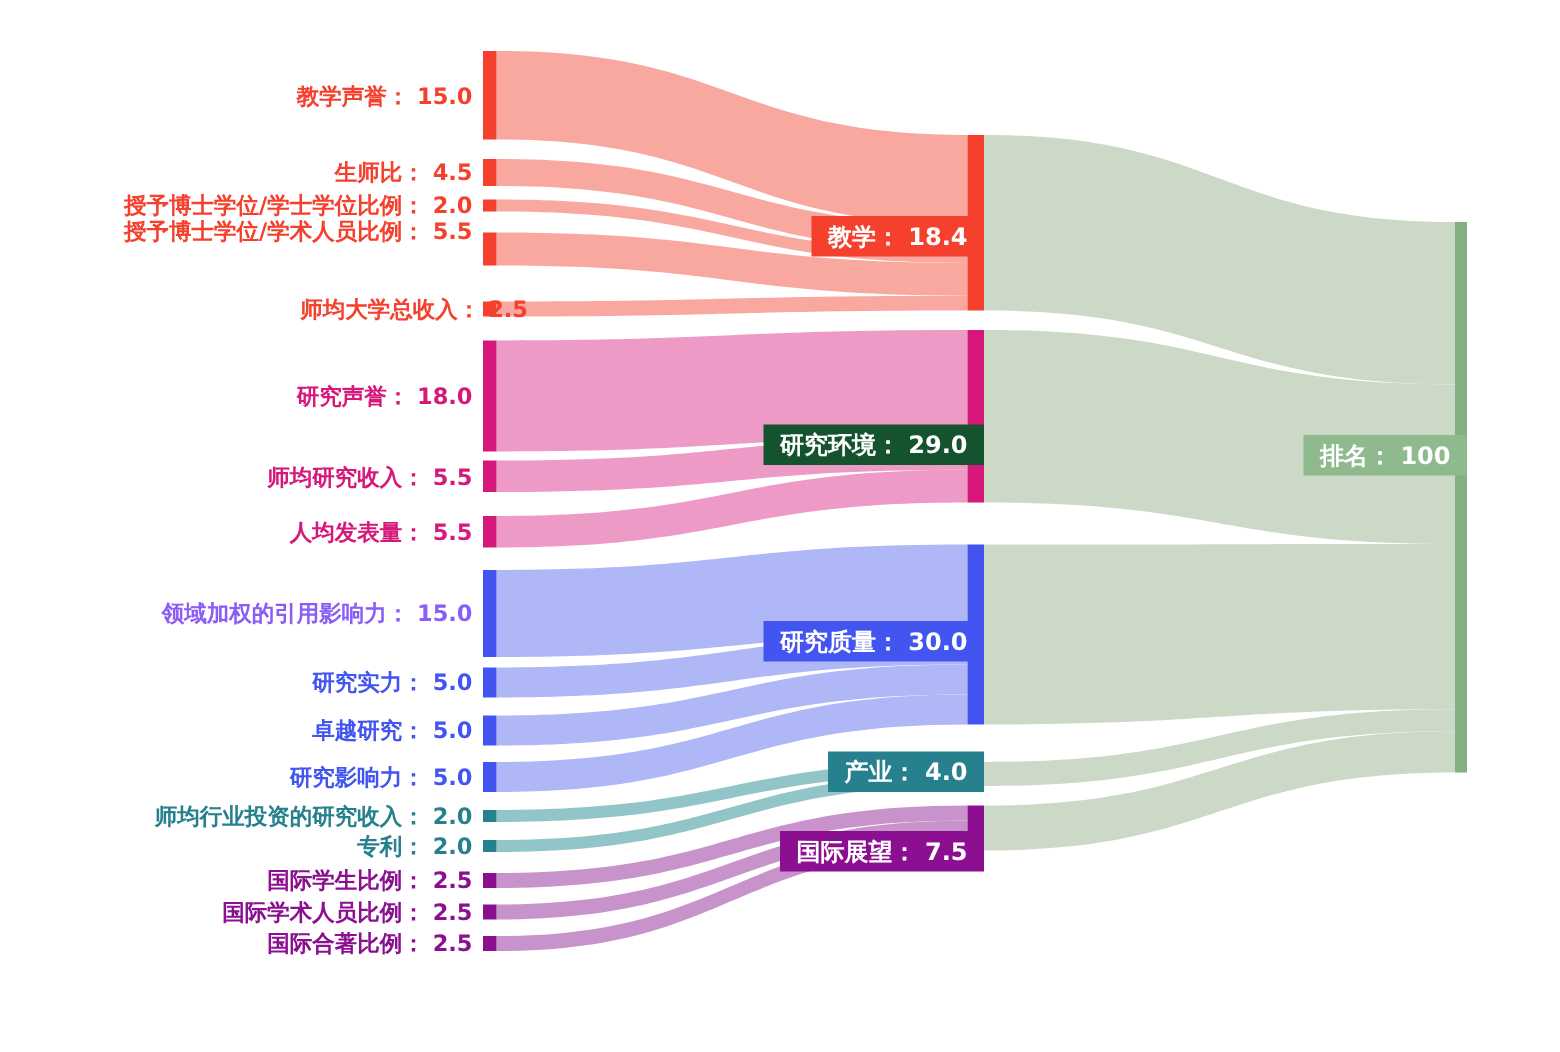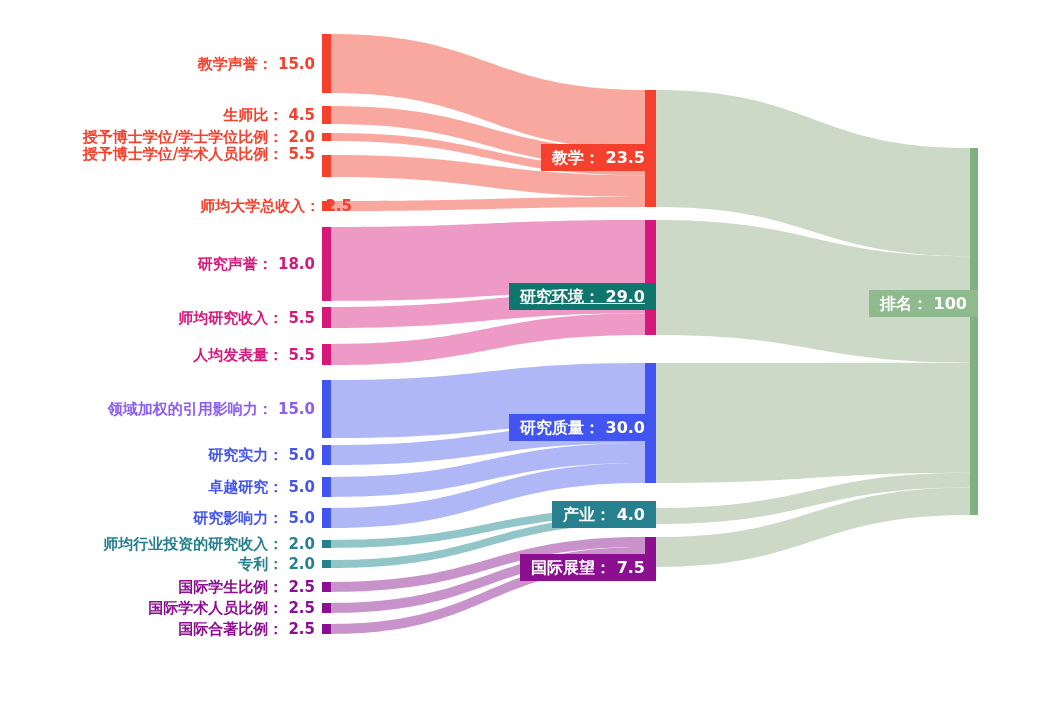--- a/index.html
+++ b/index.html
@@ -93,20 +93,20 @@
       <div class="node-label" style="right: 725px; top: 343.5px; color: rgb(214, 24, 123);">人均发表量：  5.5</div>
       <div class="node-label" style="right: 725px; top: 398px; color: #8b5cf6;">领域加权的引用影响力：  15.0</div>
       <div class="node-label" style="right: 725px; top: 444px; color: rgb(67, 85, 240);">研究实力：  5.0</div>
       <div class="node-label" style="right: 725px; top: 476px; color: rgb(67, 85, 240);">卓越研究：  5.0</div>
       <div class="node-label" style="right: 725px; top: 507px; color: rgb(67, 85, 240);">研究影响力：  5.0</div>
       <div class="node-label" style="right: 725px; top: 533px; color: rgb(38, 128, 141);">师均行业投资的研究收入：  2.0</div>
       <div class="node-label" style="right: 725px; top: 553px; color: rgb(38, 128, 141);">专利：  2.0</div>
       <div class="node-label" style="right: 725px; top: 576px; color: rgb(139, 15, 144);">国际学生比例：  2.5</div>
       <div class="node-label" style="right: 725px; top: 597px; color: rgb(139, 15, 144);">国际学术人员比例：  2.5</div>
       <div class="node-label" style="right: 725px; top: 618px; color: rgb(139, 15, 144);">国际合著比例：  2.5</div>
-      <div class="node-label-box" style="right: 384px; top: 144px; background: rgb(244, 64, 44);">教学：  23.5</div>
-      <div class="node-label-box" style="right: 384px; top: 283px; background: #0f766e; text-decoration: underline;">研究环境：  29.0</div>
+      <div class="node-label-box" style="right: 384px; top: 144px; background: rgb(244, 64, 44);">教学：  18.4</div>
+      <div class="node-label-box" style="right: 384px; top: 283px; background: #14532d;">研究环境：  29.0</div>
       <div class="node-label-box" style="right: 384px; top: 414px; background: rgb(67, 85, 240);">研究质量：  30.0</div>
       <div class="node-label-box" style="right: 384px; top: 501px; background: rgb(38, 128, 141);">产业：  4.0</div>
       <div class="node-label-box" style="right: 384px; top: 542px; background: rgb(139, 15, 144); margin-top: 12px;">国际展望：  7.5</div>
       <div class="node-label-box" style="right: 62px; top: 290px; background: rgb(142, 186, 142);">排名：  100</div>
     </div>
 </div>
 
 </body></html>

